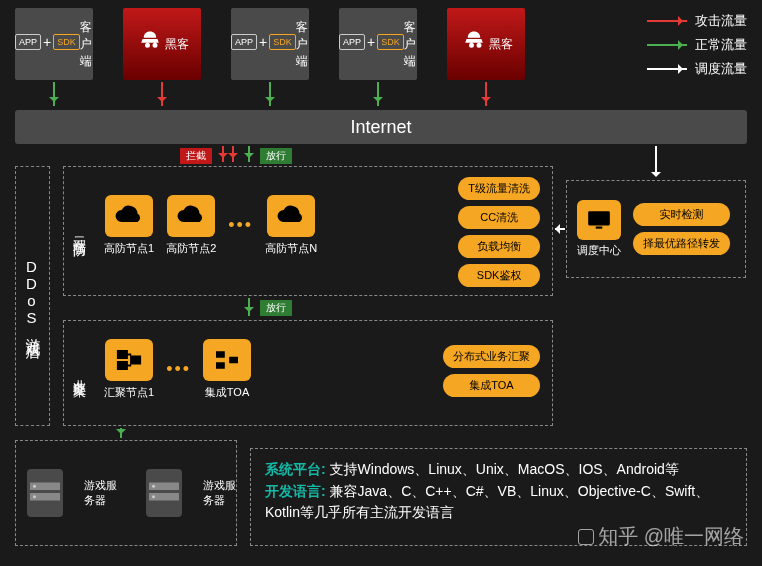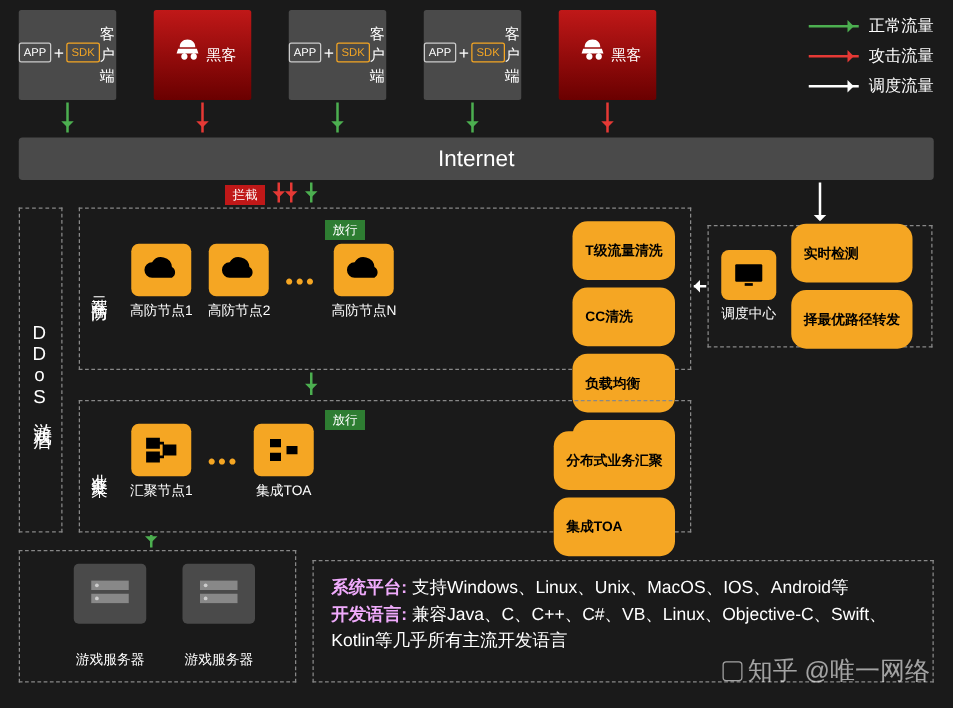--- a/index.html
+++ b/index.html
@@ -17,51 +17,51 @@
 .arrow-line { width: 40px; height: 2px; position: relative; }
 .arrow-line::after { content:''; position:absolute; right:-1px; top:-4px; border: 5px solid transparent; }
 .arrow-red { background: #e53935; } .arrow-red::after { border-left-color: #e53935; }
 .arrow-green { background: #4caf50; } .arrow-green::after { border-left-color: #4caf50; }
 .arrow-white { background: #fff; } .arrow-white::after { border-left-color: #fff; }
 
 .internet-bar { position: absolute; top: 110px; left: 15px; width: 732px; height: 34px; background: #4a4a4a; border-radius: 3px; display: flex; align-items: center; justify-content: center; font-size: 18px; }
 
 .tag-small { position: absolute; font-size: 10px; padding: 1px 6px; color: #fff; }
 .tag-red { background: #c01818; }
-.tag-green { background: #2e7d32; margin-top: 28px; }
+.tag-green { background: #2e7d32; }
 
 .shield-box { position: absolute; left: 15px; top: 166px; width: 35px; height: 260px; border: 1px dashed #888; display: flex; align-items: center; justify-content: center; writing-mode: vertical-rl; text-orientation: upright; font-size: 15px; letter-spacing: 3px; }
 .shield-box .en { writing-mode: horizontal-tb; text-orientation: initial; display: inline; }
 
 .group-box { position: absolute; border: 1px dashed #888; }
 .cloud-def { left: 63px; top: 166px; width: 490px; height: 130px; }
 .biz-agg { left: 63px; top: 320px; width: 490px; height: 106px; }
 .sched { left: 566px; top: 180px; width: 180px; height: 98px; }
 
 .vlabel { position: absolute; left: 6px; top: 50%; transform: translateY(-50%); writing-mode: vertical-rl; text-orientation: upright; font-size: 13px; letter-spacing: 2px; }
 
 .node-row { position: absolute; left: 40px; top: 20px; display: flex; align-items: center; gap: 12px; }
 .node { display: flex; flex-direction: column; align-items: center; font-size: 11px; gap: 4px; }
 .node-icon { width: 48px; height: 42px; background: #f5a623; border-radius: 6px; display: flex; align-items: center; justify-content: center; }
 .dots { color: #f5a623; font-size: 18px; letter-spacing: 2px; }
 
 .pill-col { position: absolute; right: 12px; top: 10px; display: flex; flex-direction: column; gap: 6px; }
-.pill { background: #f5a623; color: #000; font-size: 11px; padding: 16px 10px; border-radius: 12px; white-space: nowrap; font-weight: 700; }
+.pill { background: #f5a623; color: #000; font-size: 11px; padding: 4px 10px; border-radius: 12px; text-align: center; white-space: nowrap; font-weight: 400; }
 
 .sched-inner { display: flex; align-items: center; height: 100%; padding: 0 10px; gap: 12px; }
 .sched-icon { width: 44px; height: 40px; background: #f5a623; border-radius: 6px; display:flex; align-items:center; justify-content:center; }
 .sched-label { font-size: 11px; text-align: center; margin-top: 3px; }
 .sched-pills { display: flex; flex-direction: column; gap: 6px; }
 
 .servers { position: absolute; left: 15px; top: 440px; width: 222px; height: 106px; border: 1px dashed #888; display: flex; align-items: center; justify-content: center; gap: 18px; }
-.server { display: flex; flex-direction: column; align-items: center; font-size: 11px; gap: 21px; margin-left: 11px; }
+.server { display: flex; flex-direction: row; align-items: center; font-size: 11px; gap: 21px; margin-left: 11px; }
 .server-icon { width: 58px; height: 48px; background: #4a4a4a; border-radius: 4px; display:flex; align-items:center; justify-content:center; }
 
 .compat { position: absolute; left: 250px; top: 448px; width: 497px; height: 98px; border: 1px dashed #888; padding: 10px 14px; font-size: 14px; line-height: 1.55; }
-.compat .lbl { color: #f0abfc; font-weight: bold; }
+.compat .lbl { color: #14b8a6; font-weight: bold; }
 
 .watermark { position: absolute; right: 18px; bottom: 16px; font-size: 20px; color: rgba(255,255,255,0.6); }
 .zh-icon { display:inline-block; width:16px; height:16px; border:1px solid rgba(255,255,255,0.6); border-radius:3px; margin-right:4px; vertical-align:-2px;}
 
 .varrow { position:absolute; width:2px; }
 .varrow::after { content:''; position:absolute; bottom:-1px; left:-4px; border:5px solid transparent; }
 .va-green { background:#4caf50; } .va-green::after { border-top-color:#4caf50; }
 .va-red { background:#e53935; } .va-red::after { border-top-color:#e53935; }
 
 svg { display:block; }
@@ -103,26 +103,26 @@
   <div class="hacker-box">
     <svg width="30" height="30" viewBox="0 0 24 24">
         <path fill="#fff" d="M12 2C9 2 7 4 7 7h10c0-3-2-5-5-5zm-6 6h12l1 3H5l1-3zm2 5a2 2 0 104 0 2 2 0 00-4 0zm6 0a2 2 0 104 0 2 2 0 00-4 0z"></path>
       </svg>
     <div>黑客</div>
   </div>
 </div>
 
 <div class="legend">
   <div class="legend-row">
+      <div class="arrow-line arrow-red"></div>
+      <span>攻击流量</span>
+    </div>
+  <div class="legend-row">
       <div class="arrow-line arrow-green"></div>
       <span>正常流量</span>
-    </div>
-  <div class="legend-row">
-      <div class="arrow-line arrow-red"></div>
-      <span>攻击流量</span>
     </div>
   <div class="legend-row">
       <div class="arrow-line arrow-white"></div>
       <span>调度流量</span>
     </div>
 </div>
 
 <div class="varrow va-green" style="left:53px; top:82px; height:24px;"></div>
 <div class="varrow va-red" style="left:161px; top:82px; height:24px;"></div>
 <div class="varrow va-green" style="left:269px; top:82px; height:24px;"></div>

